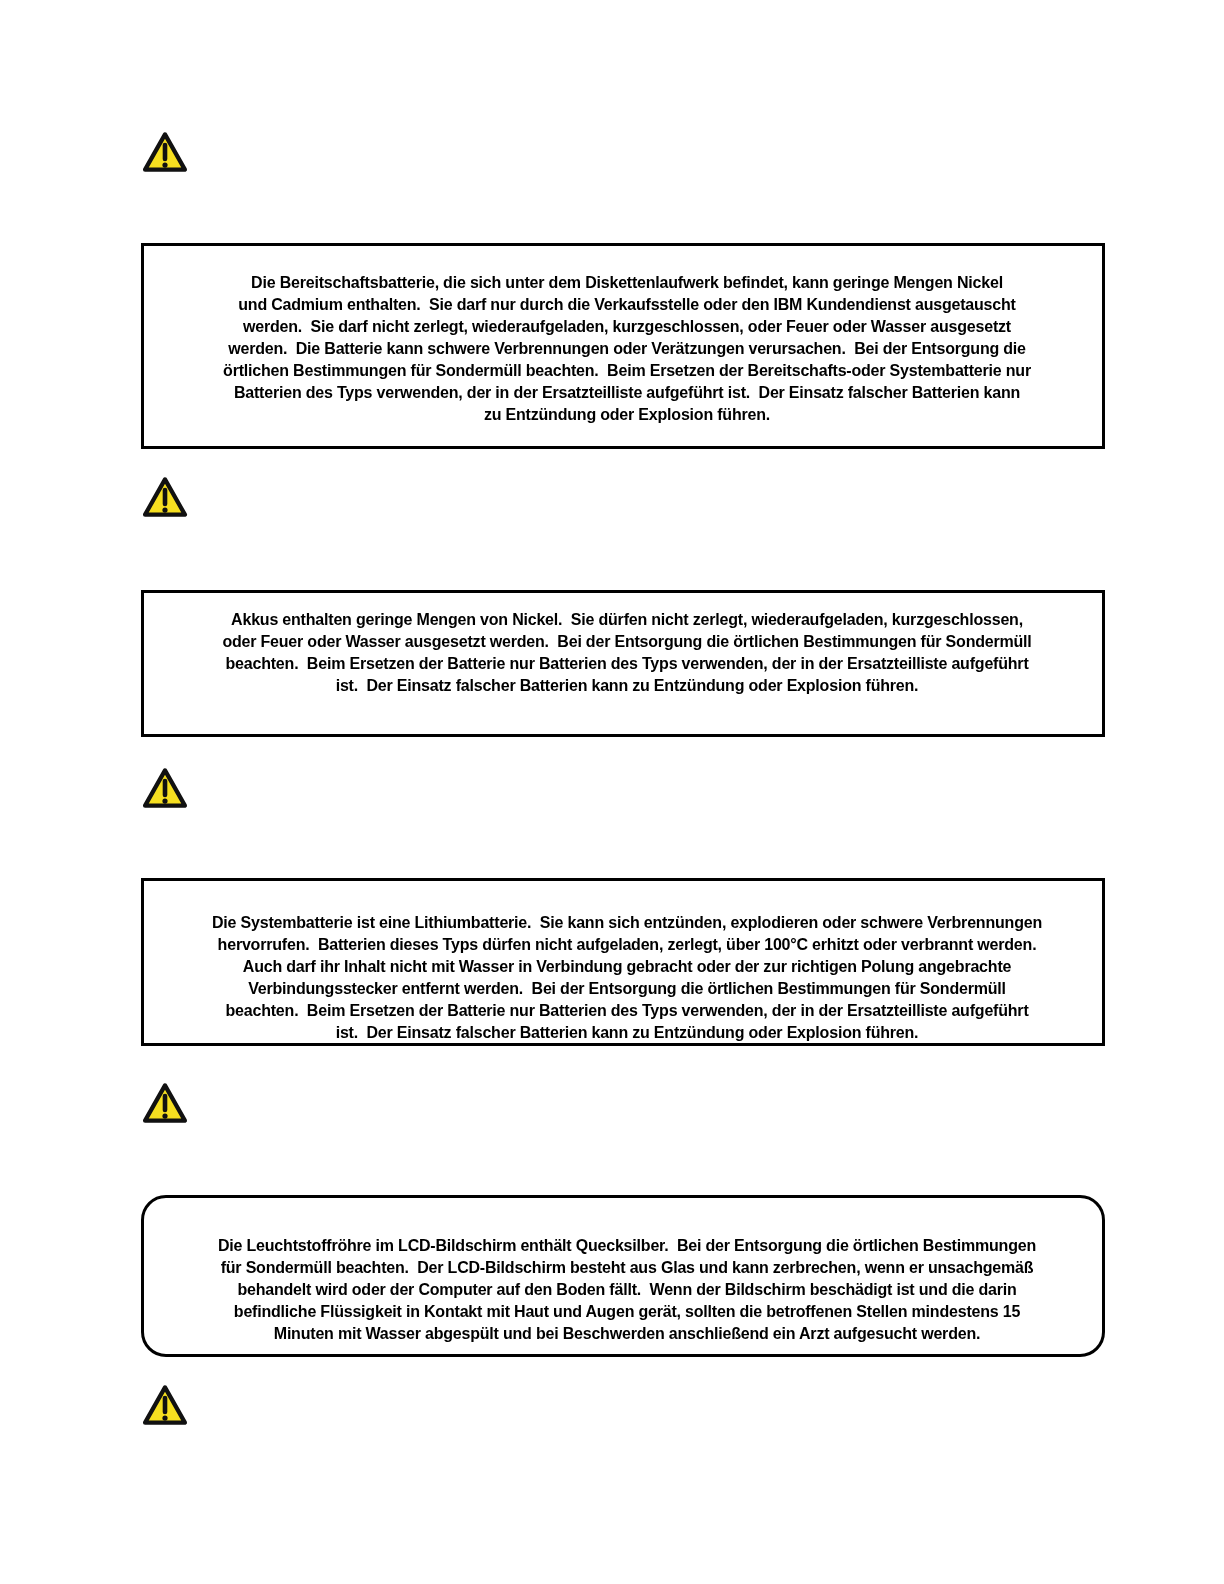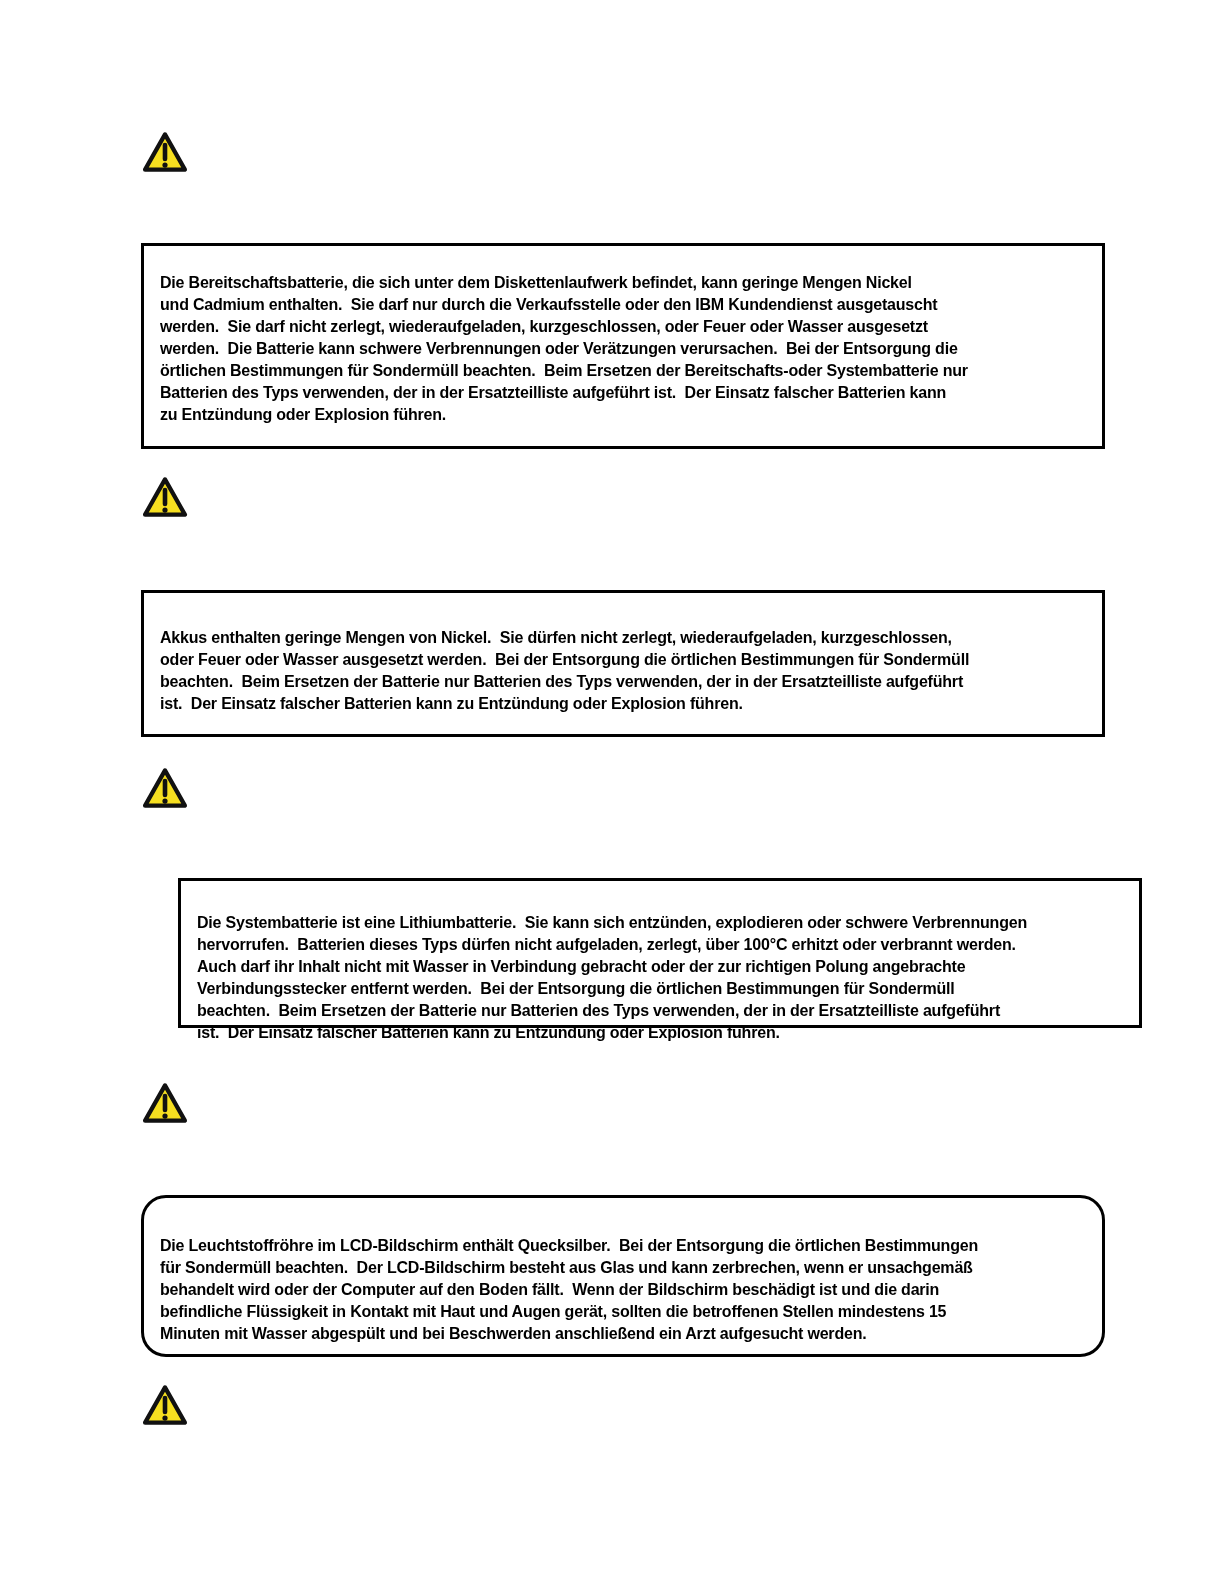--- a/index.html
+++ b/index.html
@@ -23,42 +23,43 @@
     left: 142px;
   }
   .warning-icon svg { display: block; width: 100%; height: 100%; }
   .warning-box {
     position: absolute;
     left: 141px;
     width: 964px;
     border: 3px solid #000000;
     box-sizing: border-box;
     background: #ffffff;
+    text-align: center;
   }
   .warning-text {
     font-size: 16px;
     font-weight: bold;
     line-height: 22px;
     letter-spacing: -0.2px;
     white-space: pre-wrap;
     color: #000000;
     padding-left: 16px;
     padding-right: 8px;
   }
   
   .icon-1 { top: 130px; }
   .icon-2 { top: 475px; }
   .icon-3 { top: 766px; }
   .icon-4 { top: 1081px; }
   .icon-5 { top: 1383px; }
   .box-1 { top: 243px; height: 206px; }
   .box-1 .warning-text { padding-top: 26px; }
   .box-2 { top: 590px; height: 147px; }
-  .box-2 .warning-text { padding-top: 34px; }
-  .box-3 { top: 878px; height: 150px; margin-left: 37px; }
+  .box-2 .warning-text { padding-top: 16px; }
+  .box-3 { top: 878px; height: 168px; }
   .box-3 .warning-text { padding-top: 31px; }
   .box-4 { top: 1195px; height: 162px; border-radius: 25px; }
   .box-4 .warning-text { padding-top: 37px; }
 </style>
 </head>
 <body>
 
 <div class="page">
 
   <div class="warning-icon icon-1">

